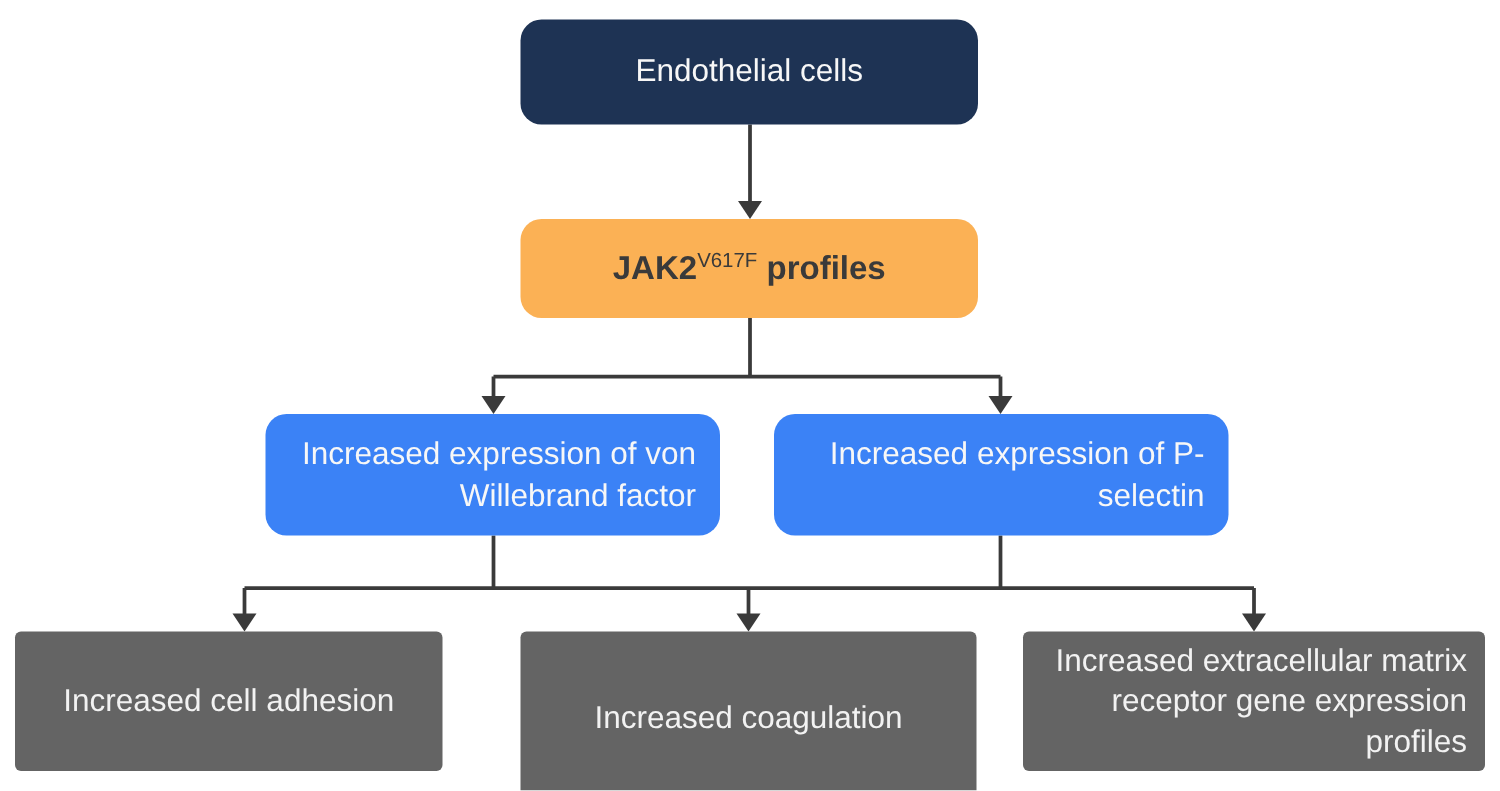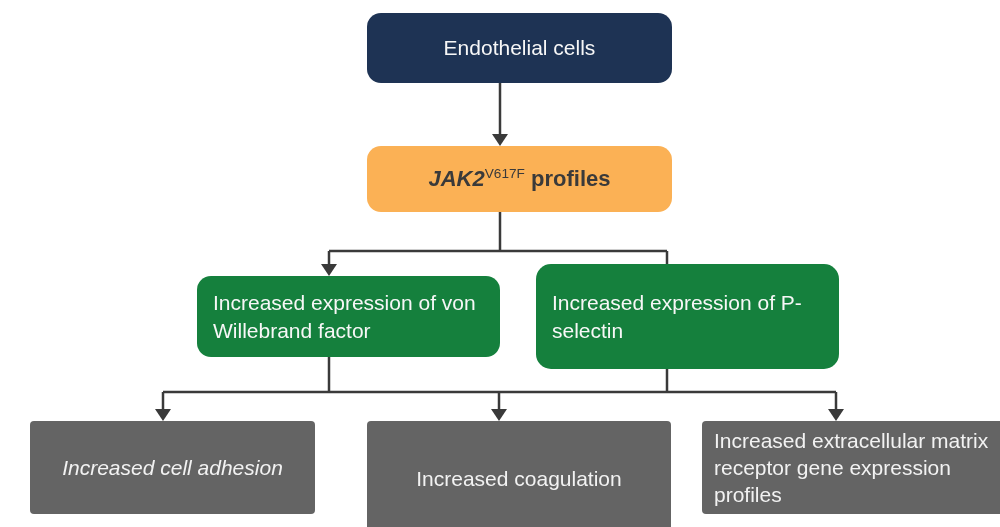--- a/index.html
+++ b/index.html
@@ -14,65 +14,63 @@
     height: 527px;
     background: #ffffff;
     overflow: hidden;
   }
   .node {
     position: absolute;
     box-sizing: border-box;
     display: flex;
     align-items: center;
     justify-content: center;
-    text-align: left;
+    text-align: right;
     border-radius: 14px;
     padding: 6px 16px;
     line-height: 1.3;
-    margin-left: 20px;
   }
   .node-root {
     left: 347px; top: 13px; width: 305px; height: 70px;
     background: #1e3354;
     color: #f7f7f7;
     font-size: 21px;
   }
   .node-mutation {
     left: 347px; top: 146px; width: 305px; height: 66px;
     background: #fbb155;
     color: #3a3a3a;
     font-size: 22px;
     font-weight: bold;
   }
   .node-mutation .gene {
-    font-style: italic;
     font-weight: bold;
   }
   .node-mutation .sup {
     font-style: normal;
     font-weight: normal;
     font-size: 0.62em;
     vertical-align: baseline;
     position: relative;
     top: -0.55em;
   }
   .node-expression {
-    background: #15803d;
+    background: #3b82f6;
     color: #f7f7f7;
     font-size: 21px;
   }
   .node-vwf  { left: 177px; top: 276px; width: 303px; height: 81px; }
-  .node-psel { left: 516px; top: 264px; width: 303px; height: 105px; border-radius: 15px; }
+  .node-psel { left: 516px; top: 276px; width: 303px; height: 81px; }
   .node-outcome {
     background: #646464;
     color: #f2f2f2;
     font-size: 21px;
     border-radius: 4px;
   }
-  .node-adhesion    { left: 10px;  top: 421px; width: 285px; height: 93px; font-style: italic; }
+  .node-adhesion    { left: 10px;  top: 421px; width: 285px; height: 93px; }
   .node-coagulation { left: 347px; top: 421px; width: 304px; height: 116px; }
   .node-ecm         { left: 682px; top: 421px; width: 308px; height: 93px; padding: 6px 12px; }
   .connectors {
     position: absolute;
     left: 0; top: 0;
     width: 1000px;
     height: 527px;
     pointer-events: none;
   }
   .connectors path {

